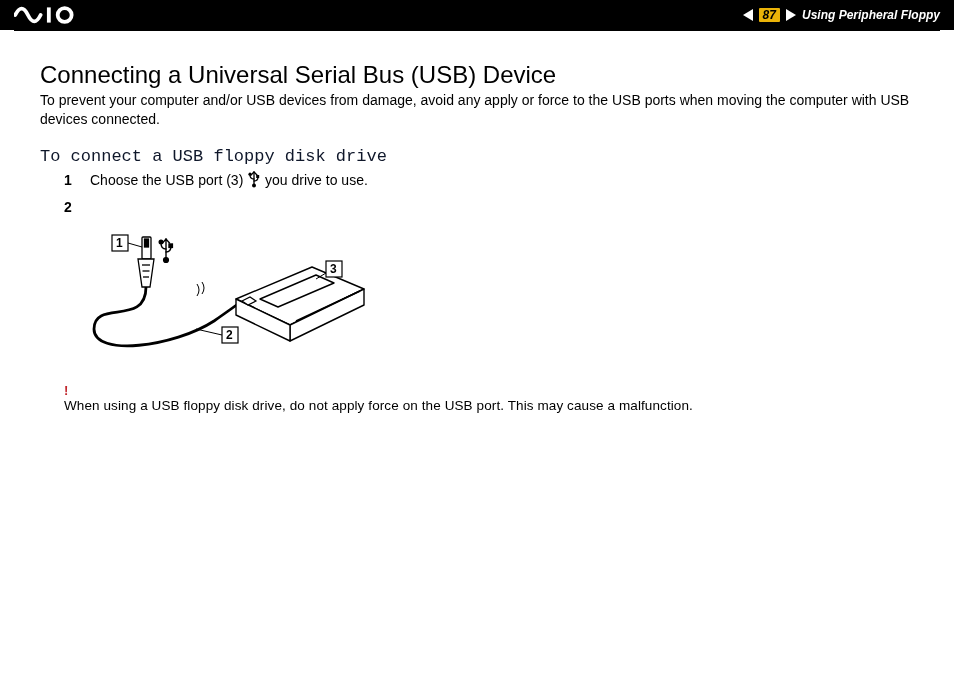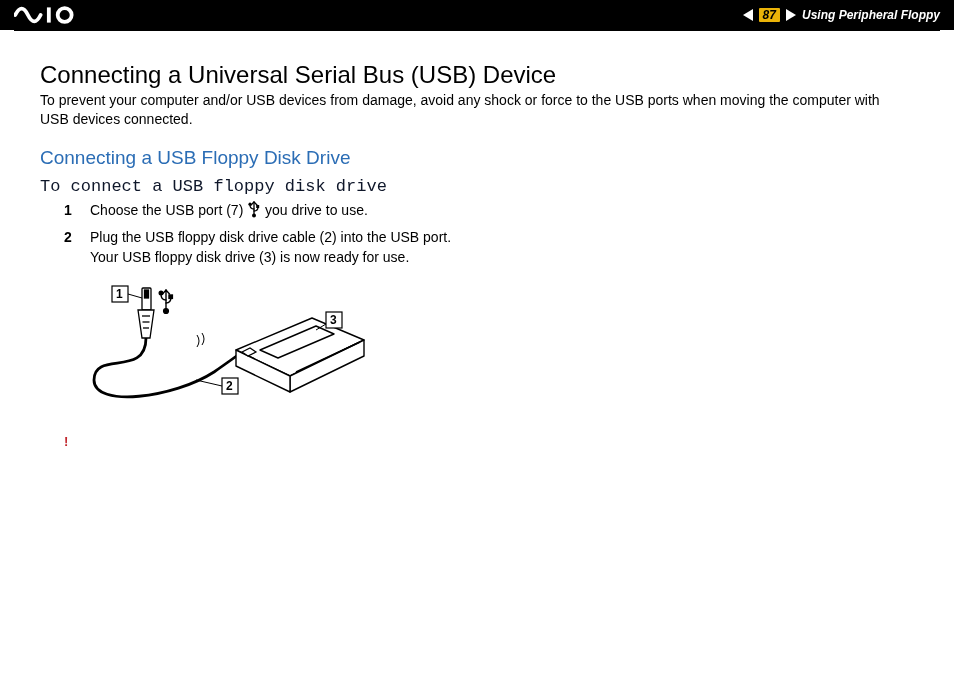--- a/index.html
+++ b/index.html
@@ -48,47 +48,45 @@
       <span class="nav-arrow left"></span>
       <span class="pagebox">87</span>
       <span class="nav-arrow right"></span>
       <span class="section-label">Using Peripheral Floppy</span>
     </div>
   </div>
   <div class="thinrule"></div>
 
   <div class="content">
     <h1>Connecting a Universal Serial Bus (USB) Device</h1>
-    <p class="intro">To prevent your computer and/or USB devices from damage, avoid any shock or force to the USB ports when moving the computer with USB devices connected.</p>
+    <p class="intro">To prevent your computer and/or USB devices from damage, avoid any apply or force to the USB ports when moving the computer with USB devices connected.</p>
 
-    <h2 class="blue">Connecting a USB Floppy Disk Drive</h2>
 
     <h3 class="gray">To connect a USB floppy disk drive</h3>
 
     <ol class="steps">
       <li>
-        <span>Choose the USB port (7) </span>
+        <span>Choose the USB port (3) </span>
         <span class="inline-icon">
           <svg width="14" height="18" viewBox="0 0 14 18">
             <g stroke="#000" stroke-width="1.3" fill="none" stroke-linecap="round">
               <line x1="7" y1="2" x2="7" y2="15"></line>
               <polyline points="4,5 7,2 10,5" fill="none"></polyline>
               <path d="M7 9 C 4 9 3 7 3 5"></path>
               <path d="M7 11 C 10 11 11 9 11 7"></path>
             </g>
             <circle cx="3" cy="4.2" r="1.6" fill="#000"></circle>
             <rect x="9.2" y="5" width="3" height="3" fill="#000"></rect>
             <circle cx="7" cy="15.5" r="2" fill="#000"></circle>
           </svg>
         </span>
         <span> you drive to use.</span>
       </li>
       <li>
-        <span>Plug the USB floppy disk drive cable (2) into the USB port.</span><br>
-        <span>Your USB floppy disk drive (3) is now ready for use.</span>
+        <br>
       </li>
     </ol>
 
     <div class="figure">
       <svg width="310" height="140" viewBox="0 0 310 140">
 
         <g transform="translate(95,8)" stroke="#000" stroke-width="1.4" fill="none" stroke-linecap="round">
           <line x1="7" y1="2" x2="7" y2="22"></line>
           <polyline points="3.5,6 7,2 10.5,6"></polyline>
           <path d="M7 12 C 3 12 2 9 2 6"></path>
@@ -143,15 +141,16 @@
         <g>
           <rect class="callout-box" x="262" y="32" width="16" height="16"></rect>
           <text class="callout-text" x="266" y="44">3</text>
           <line x1="262" y1="44" x2="252" y2="50" stroke="#000" stroke-width="1"></line>
         </g>
       </svg>
     </div>
 
     <div class="warn">
       <div class="bang">!</div>
+      <div class="msg">When using a USB floppy disk drive, do not apply force on the USB port. This may cause a malfunction.</div>
     </div>
   </div>
 </div>
 
 </body></html>

